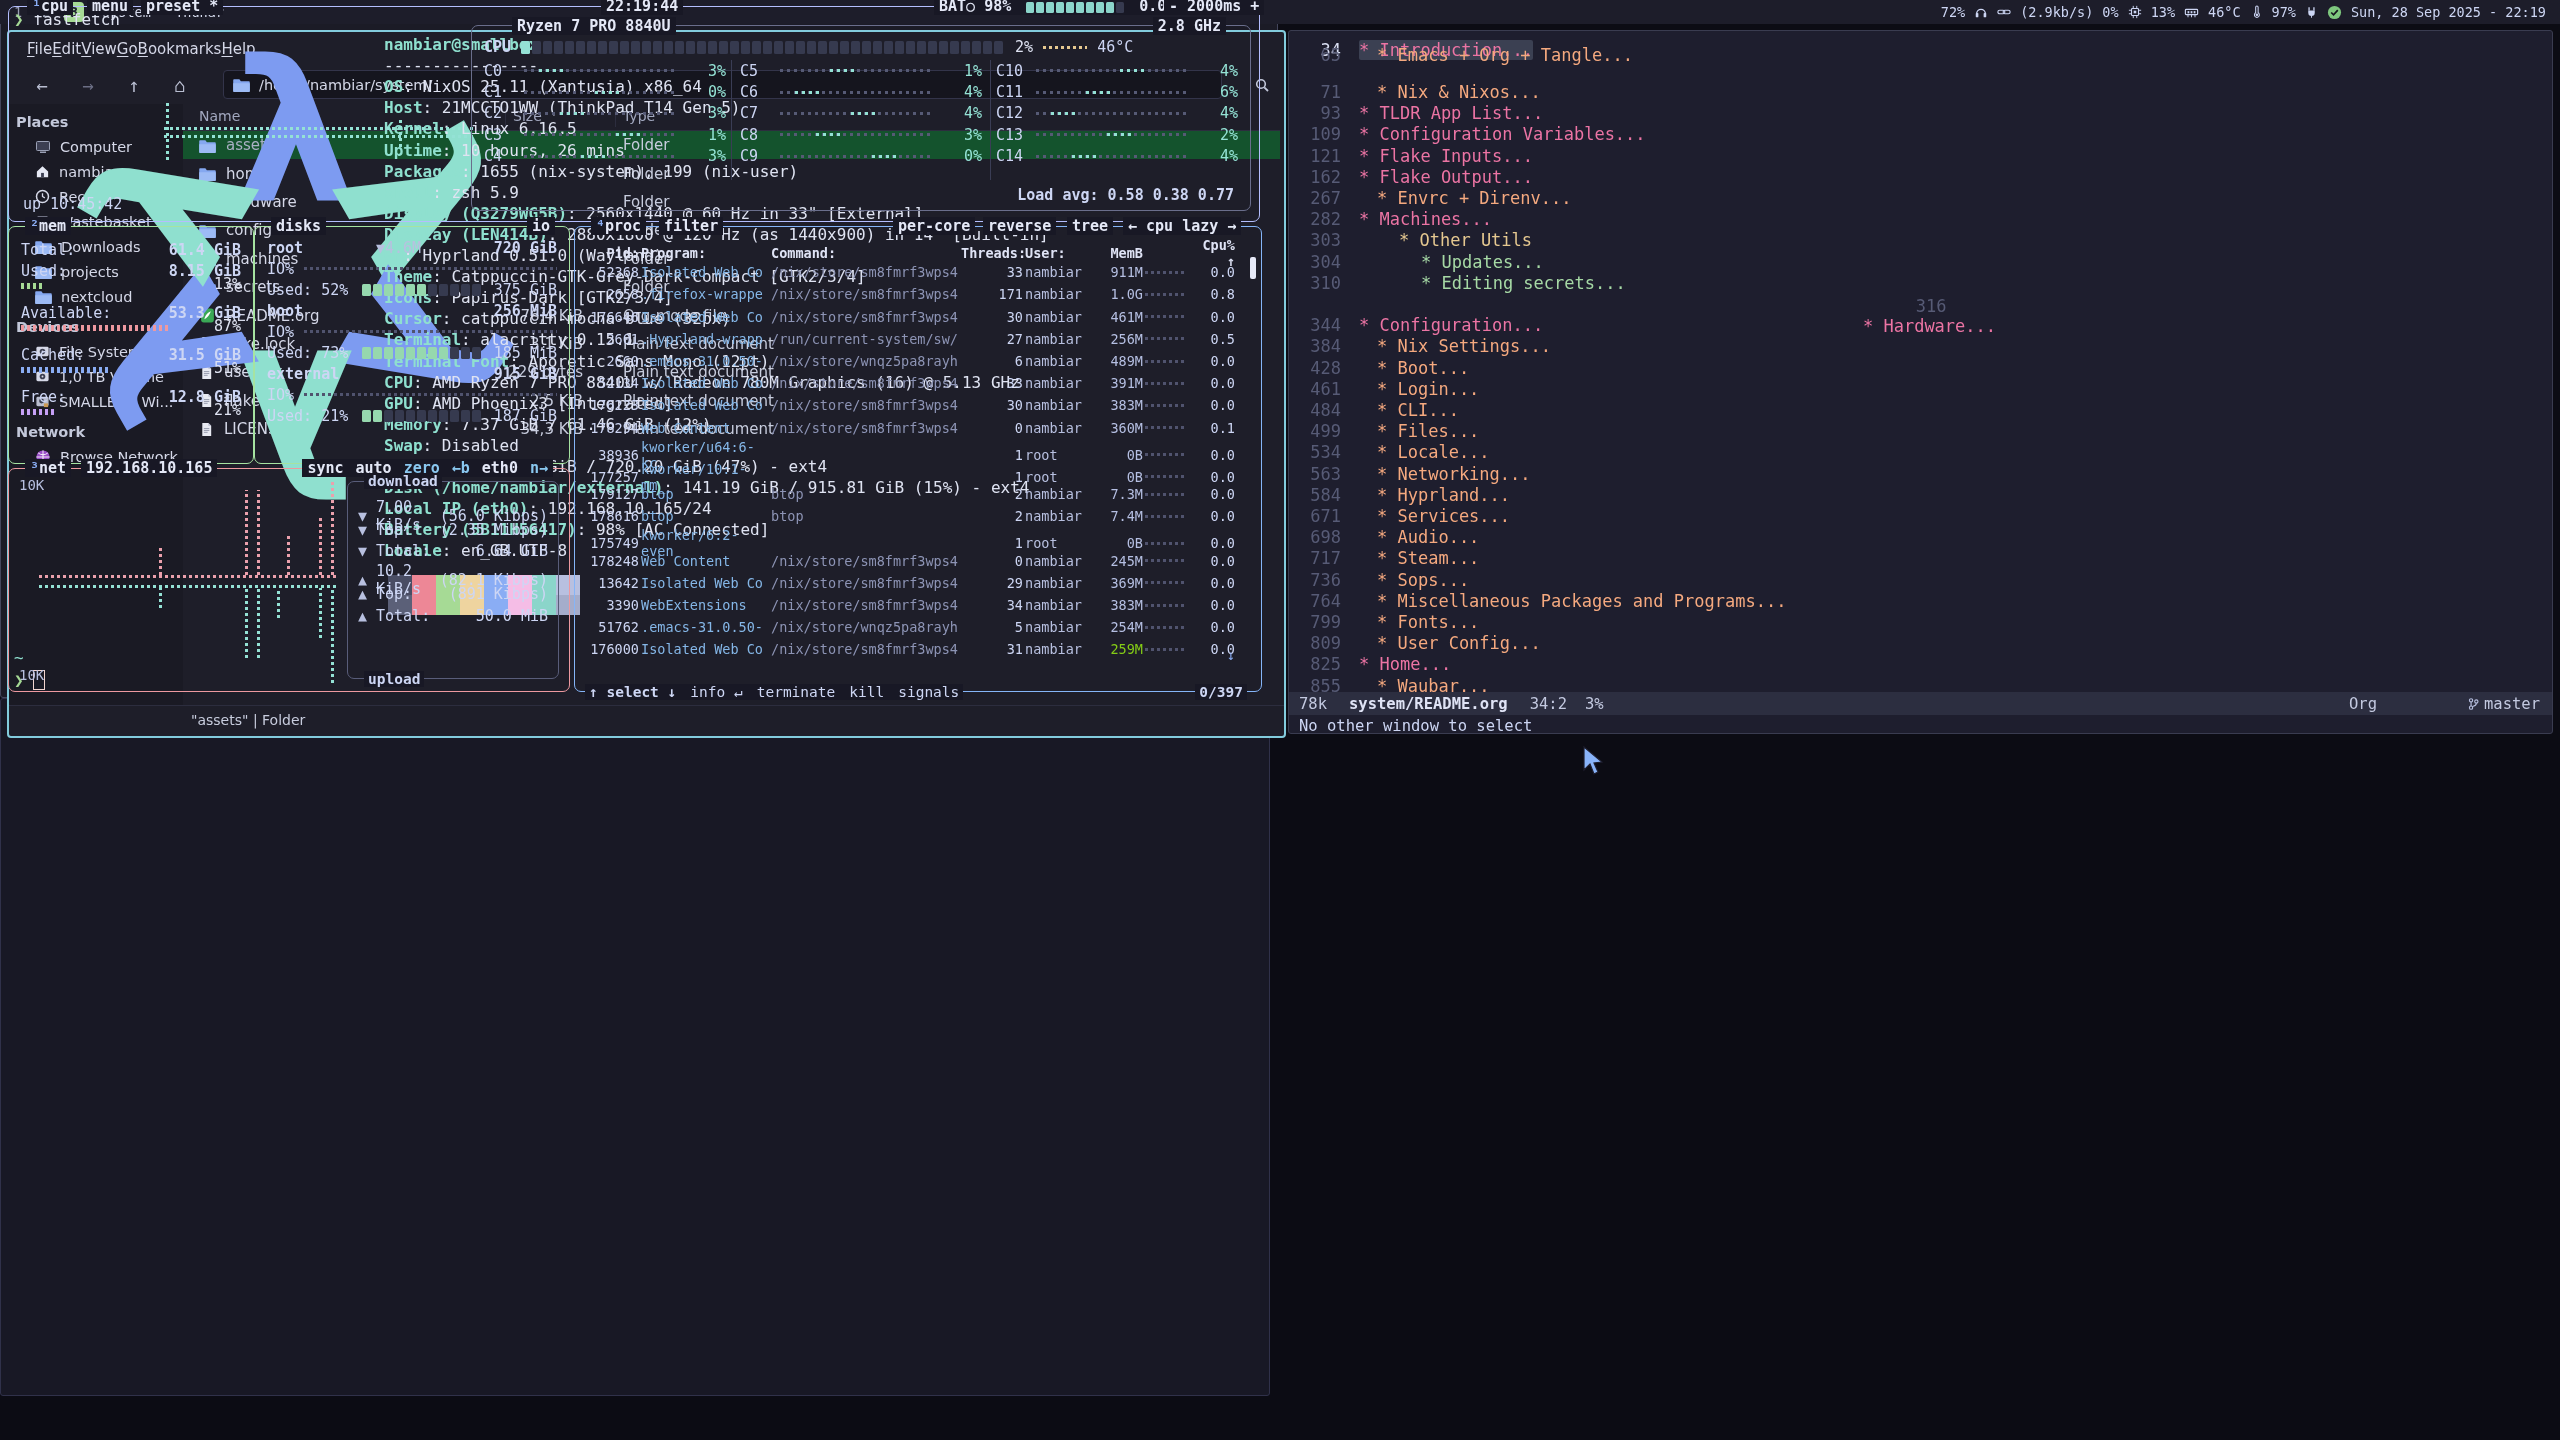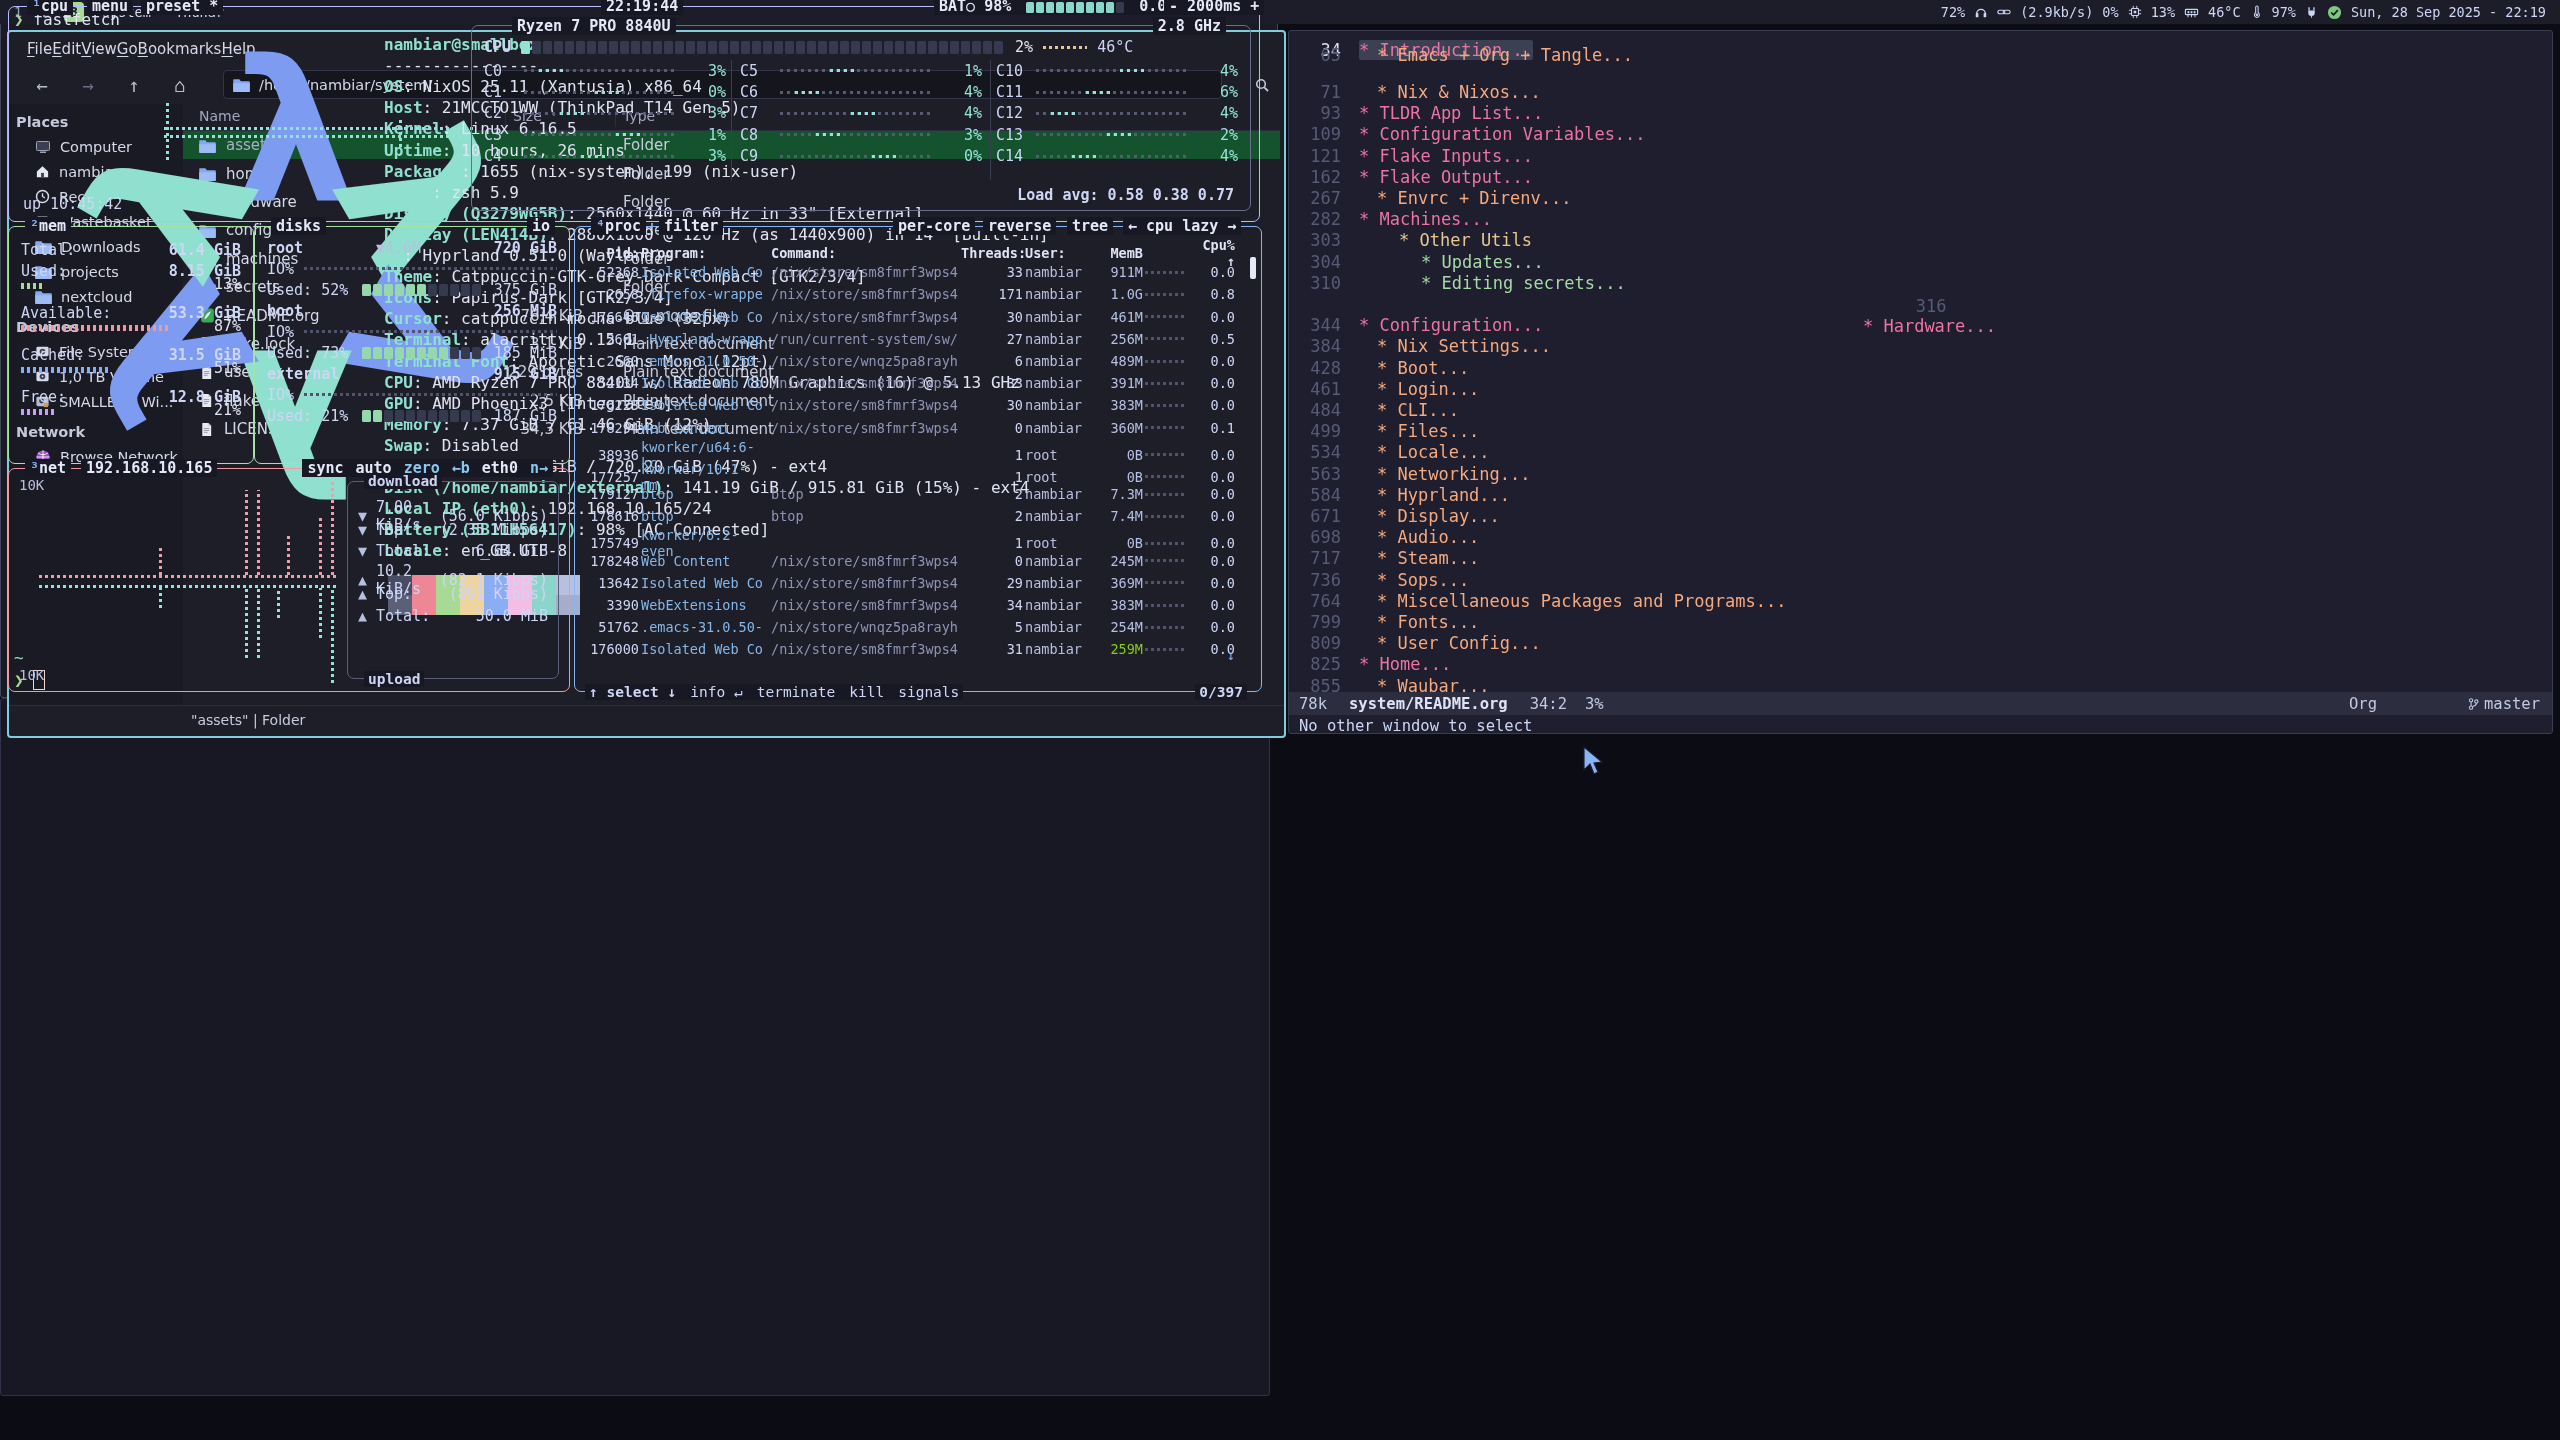--- a/index.html
+++ b/index.html
@@ -542,21 +542,21 @@
         <div class="eline" style="top: 432px;">
           <span class="enum">563</span>
           <span class="etext l2" style="margin-left: 36px;">* Networking...</span>
         </div>
         <div class="eline" style="top: 453.2px;">
           <span class="enum">584</span>
           <span class="etext l2" style="margin-left: 36px;">* Hyprland...</span>
         </div>
         <div class="eline" style="top: 474.4px;">
           <span class="enum">671</span>
-          <span class="etext l2" style="margin-left: 36px;">* Display...</span>
+          <span class="etext l2" style="margin-left: 36px;">* Services...</span>
         </div>
         <div class="eline" style="top: 495.6px;">
           <span class="enum">698</span>
           <span class="etext l2" style="margin-left: 36px;">* Audio...</span>
         </div>
         <div class="eline" style="top: 516.8px;">
           <span class="enum">717</span>
           <span class="etext l2" style="margin-left: 36px;">* Steam...</span>
         </div>
         <div class="eline" style="top: 538px;">

